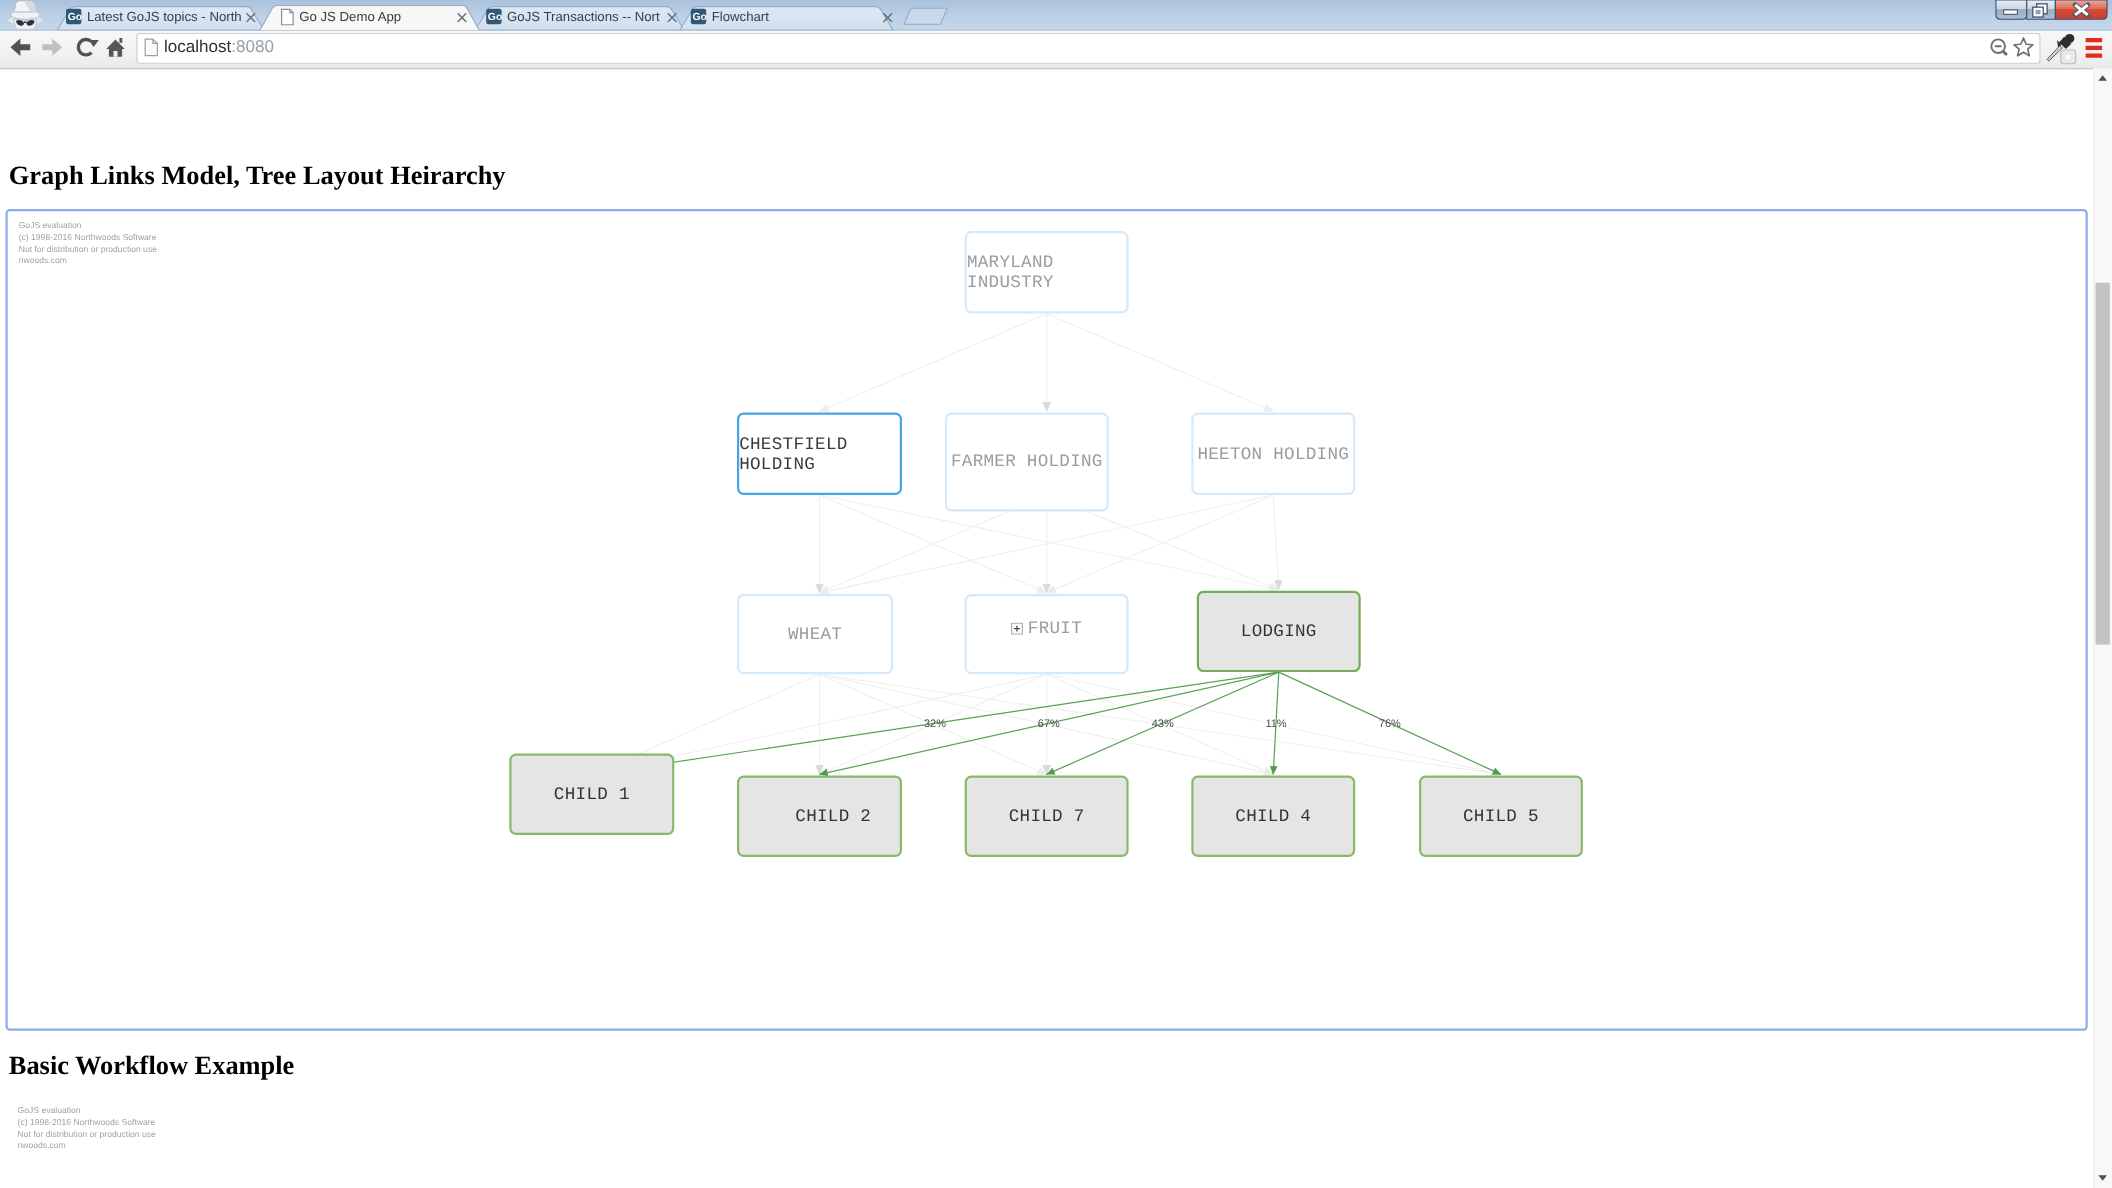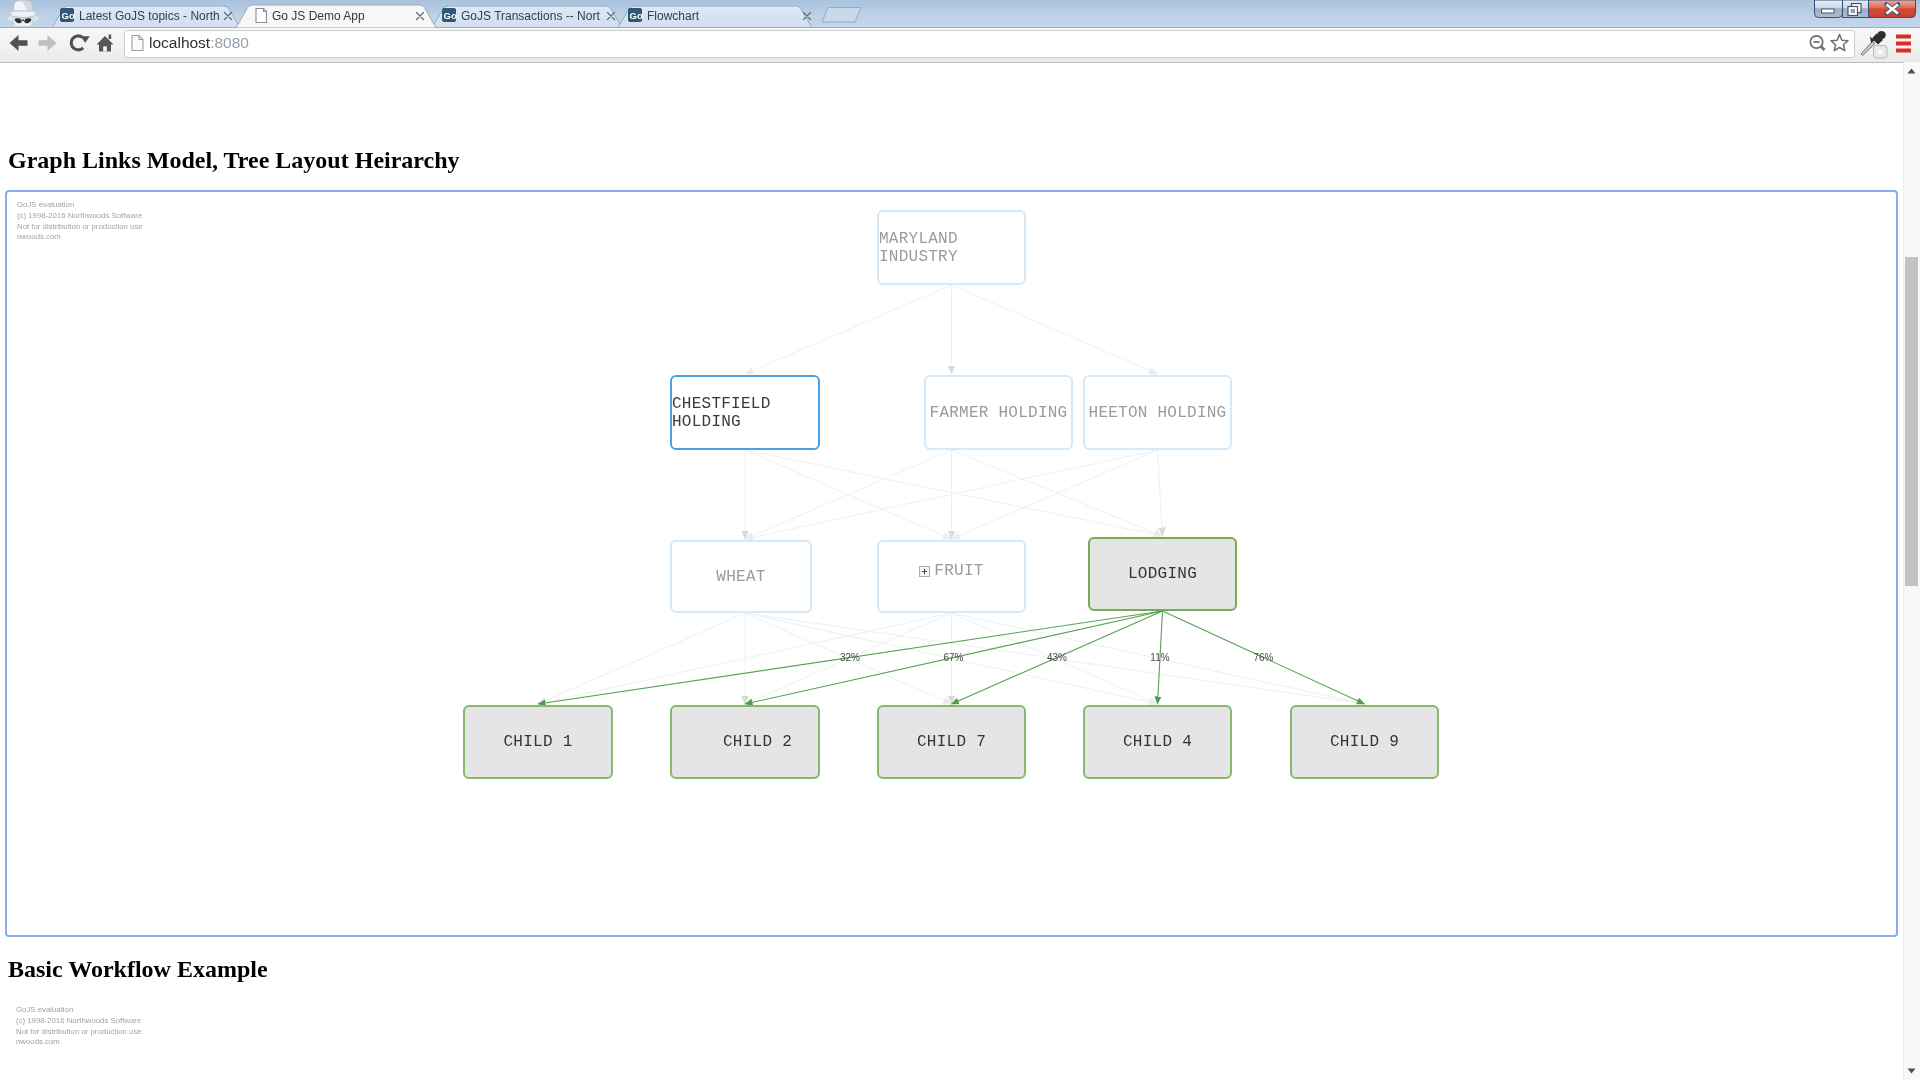--- a/index.html
+++ b/index.html
@@ -211,34 +211,34 @@
 <text x="850" y="661">32%</text>
 <text x="953.5" y="661">67%</text>
 <text x="1057" y="661">43%</text>
 <text x="1160" y="661">11%</text>
 <text x="1263.5" y="661">76%</text>
 </g>
 </svg>
 
 <div class="node" style="left:877px;top:210px;width:149px;height:75px;">MARYLAND INDUSTRY</div>
 <div class="node sel" style="left:670px;top:375px;width:150px;height:75px;">CHESTFIELD HOLDING</div>
-<div class="node" style="left:924px;top:375px;width:149px;height:75px;">FARMER HOLDING</div>
+<div class="node" style="left:859px;top:375px;width:149px;height:90px;">FARMER HOLDING</div>
 <div class="node" style="left:1083px;top:375px;width:149px;height:75px;">HEETON HOLDING</div>
 <div class="node" style="left:670px;top:540px;width:142px;height:73px;">WHEAT</div>
 <div class="node" style="left:877px;top:540px;width:149px;height:73px;padding-bottom:11px;"><svg width="11" height="11" viewBox="0 0 11 11" style="margin-right:4px;">
       <rect x="0.5" y="0.5" width="10" height="10" fill="#f0f0f0" stroke="#ababab"></rect>
       <rect x="1.5" y="1.5" width="8" height="8" fill="#fcfcfc" stroke="none"></rect>
       <path d="M2.8,5.5 L8.2,5.5 M5.5,2.8 L5.5,8.2" stroke="#4a4a4a" stroke-width="1.2"></path>
     </svg>FRUIT</div>
 <div class="node green" style="left:1088px;top:537px;width:149px;height:74px;border-color:#76ab59;">LODGING</div>
-<div class="node green" style="left:463px;top:705px;width:150px;height:74px;">CHILD 1</div>
+<div class="node green" style="left:463px;top:685px;width:150px;height:74px;">CHILD 1</div>
 <div class="node green" style="left:670px;top:705px;width:150px;height:74px;padding-left:25px;">CHILD 2</div>
 <div class="node green" style="left:877px;top:705px;width:149px;height:74px;">CHILD 7</div>
 <div class="node green" style="left:1083px;top:705px;width:149px;height:74px;">CHILD 4</div>
-<div class="node green" style="left:1290px;top:705px;width:149px;height:74px;">CHILD 9</div>
+<div class="node green" style="left:1290px;top:705px;width:149px;height:74px;">CHILD 5</div>
 
 <h1 style="left:8px;top:957px;">Basic Workflow Example</h1>
 <div class="wm" style="left:16px;top:1005px;">GoJS evaluation<br>(c) 1998-2016 Northwoods Software<br>Not for distribution or production use<br>nwoods.com</div>
 
 <div id="sbtrack"></div>
 <div id="sbthumb"></div>
 <svg class="abs" style="left:1903px;top:62px;" width="17" height="1018" viewBox="0 0 17 1018">
 <path d="M4.5,11.5 L8.5,6.5 L12.5,11.5 Z" fill="#505050"></path>
 <path d="M4.5,1006.5 L8.5,1011.5 L12.5,1006.5 Z" fill="#505050"></path>
 </svg>

